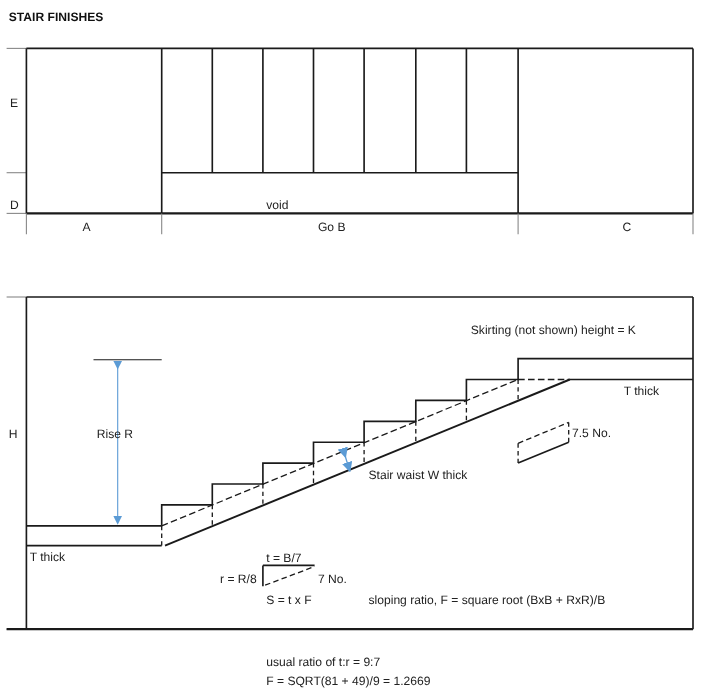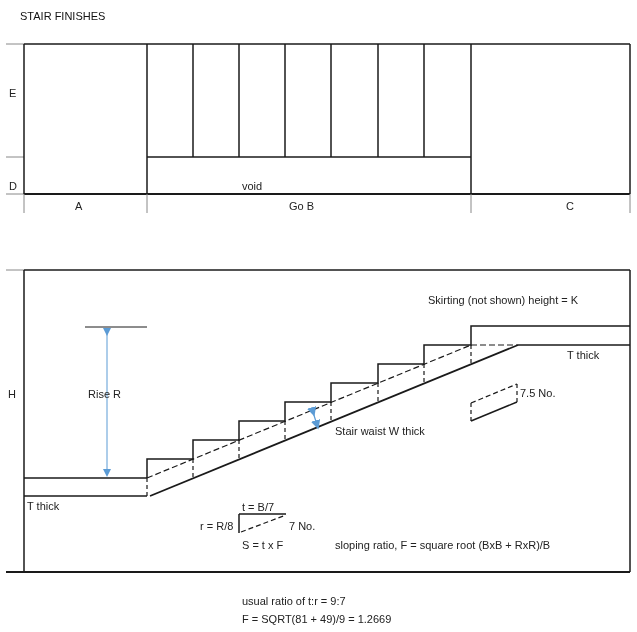--- a/index.html
+++ b/index.html
@@ -1,17 +1,17 @@
 <!DOCTYPE html>
 <html><head>
   <meta charset="utf-8">
   <style>
     html, body { margin: 0; padding: 0; background: #ffffff; }
     body { width: 637px; height: 632px; position: relative; overflow: hidden; font-family: "Liberation Sans", sans-serif; }
-    .title { position: absolute; left: 20px; top: 10px; font-size: 11px; font-weight: normal; color: #111; }
+    .title { position: absolute; left: 8px; top: 10px; font-size: 11px; font-weight: bold; color: #111; }
     svg { position: absolute; left: 0; top: 0; }
     svg text { font-family: "Liberation Sans", sans-serif; font-size: 11px; fill: #222; }
   </style>
 </head>
 <body>
 
 <div class="title">STAIR FINISHES</div>
 
 <svg width="637" height="632" viewBox="0 0 637 632">
   <defs>

